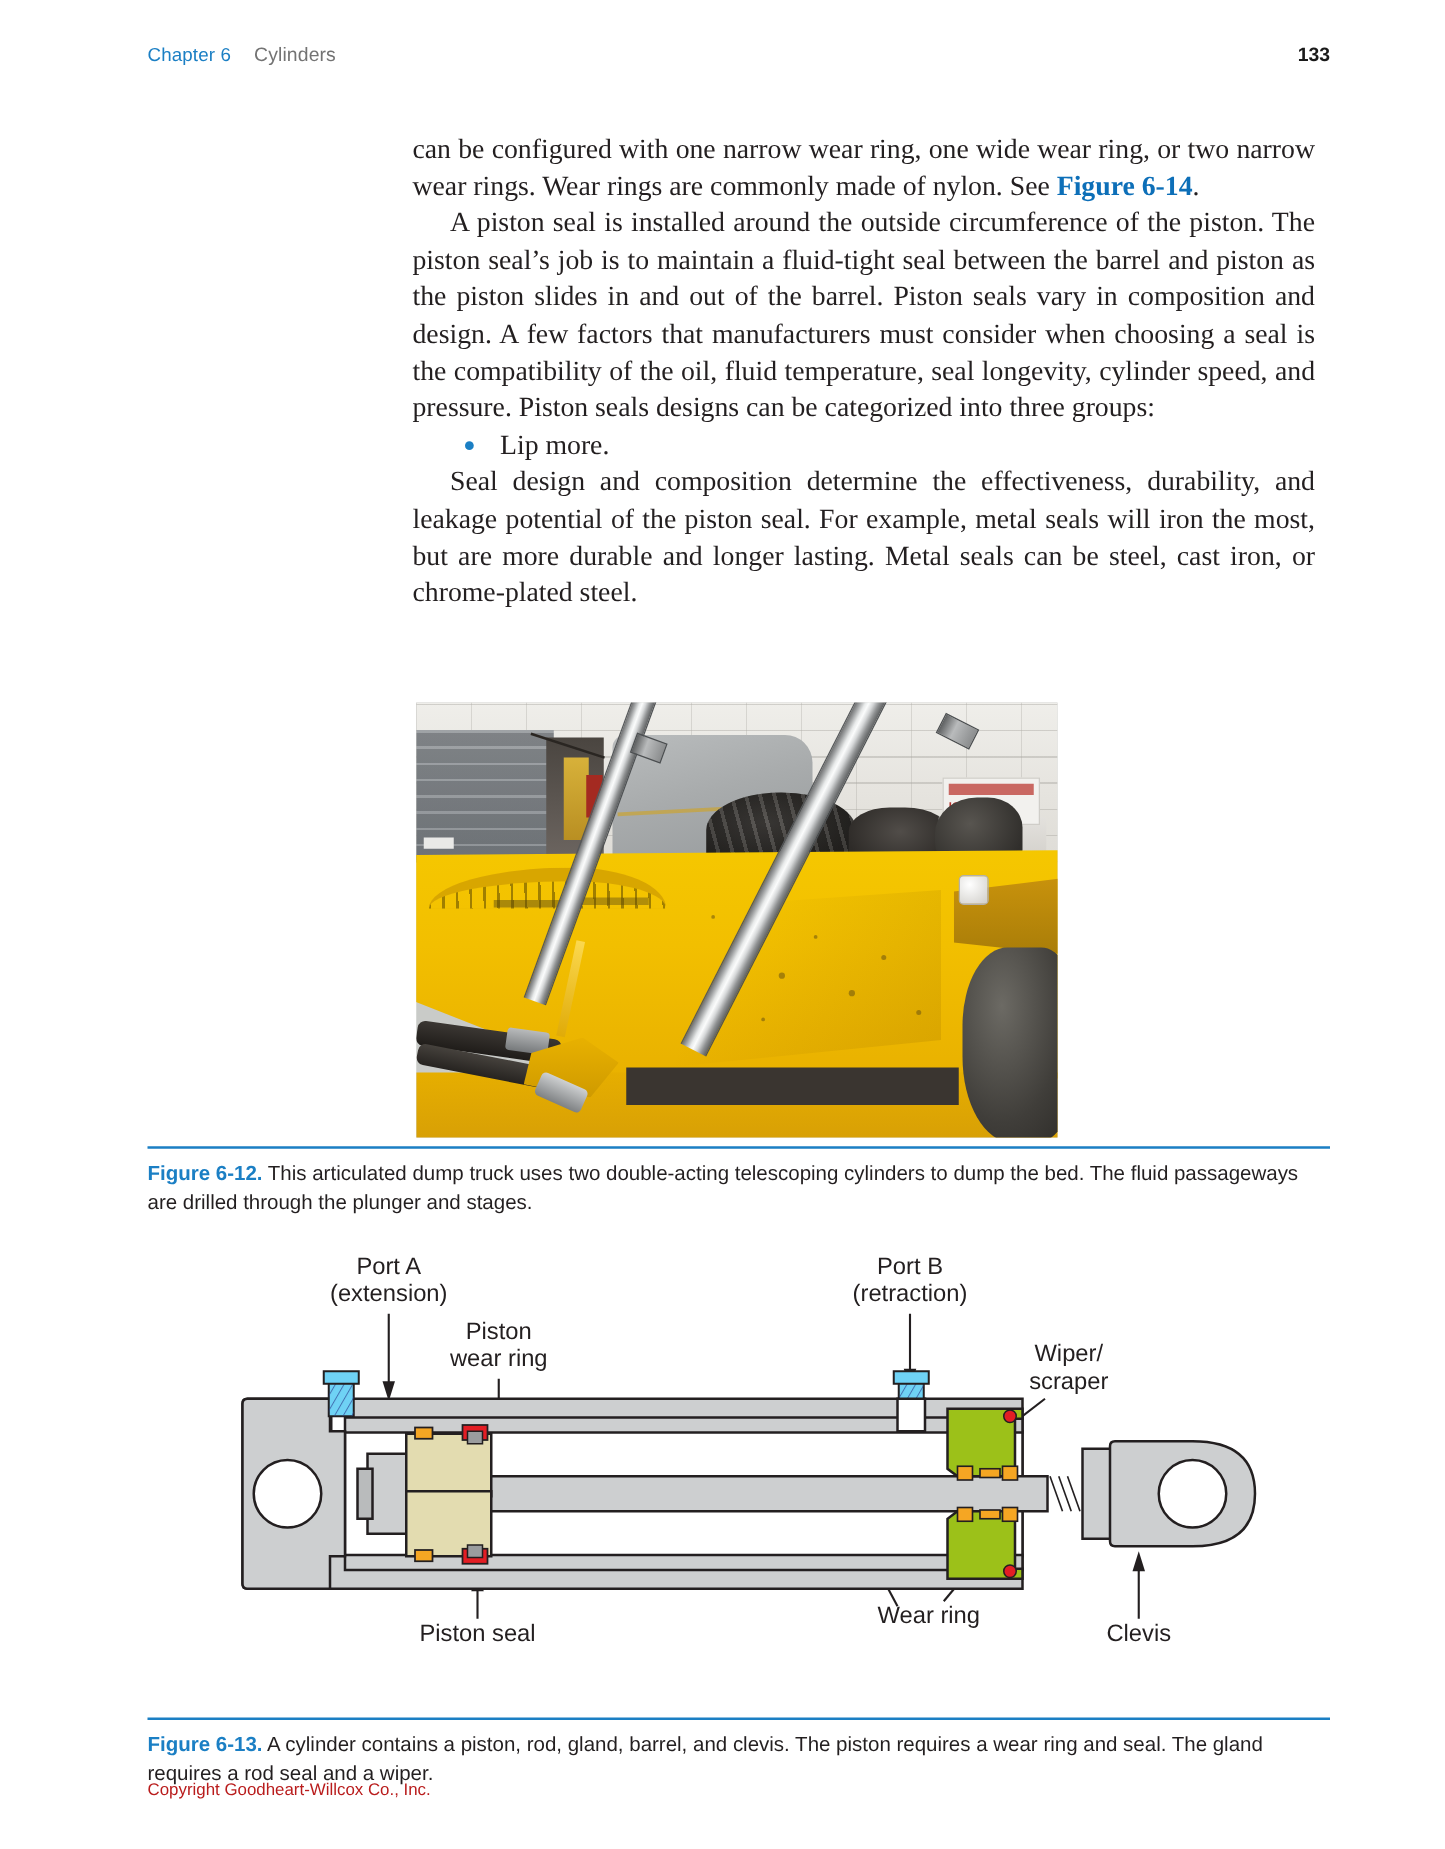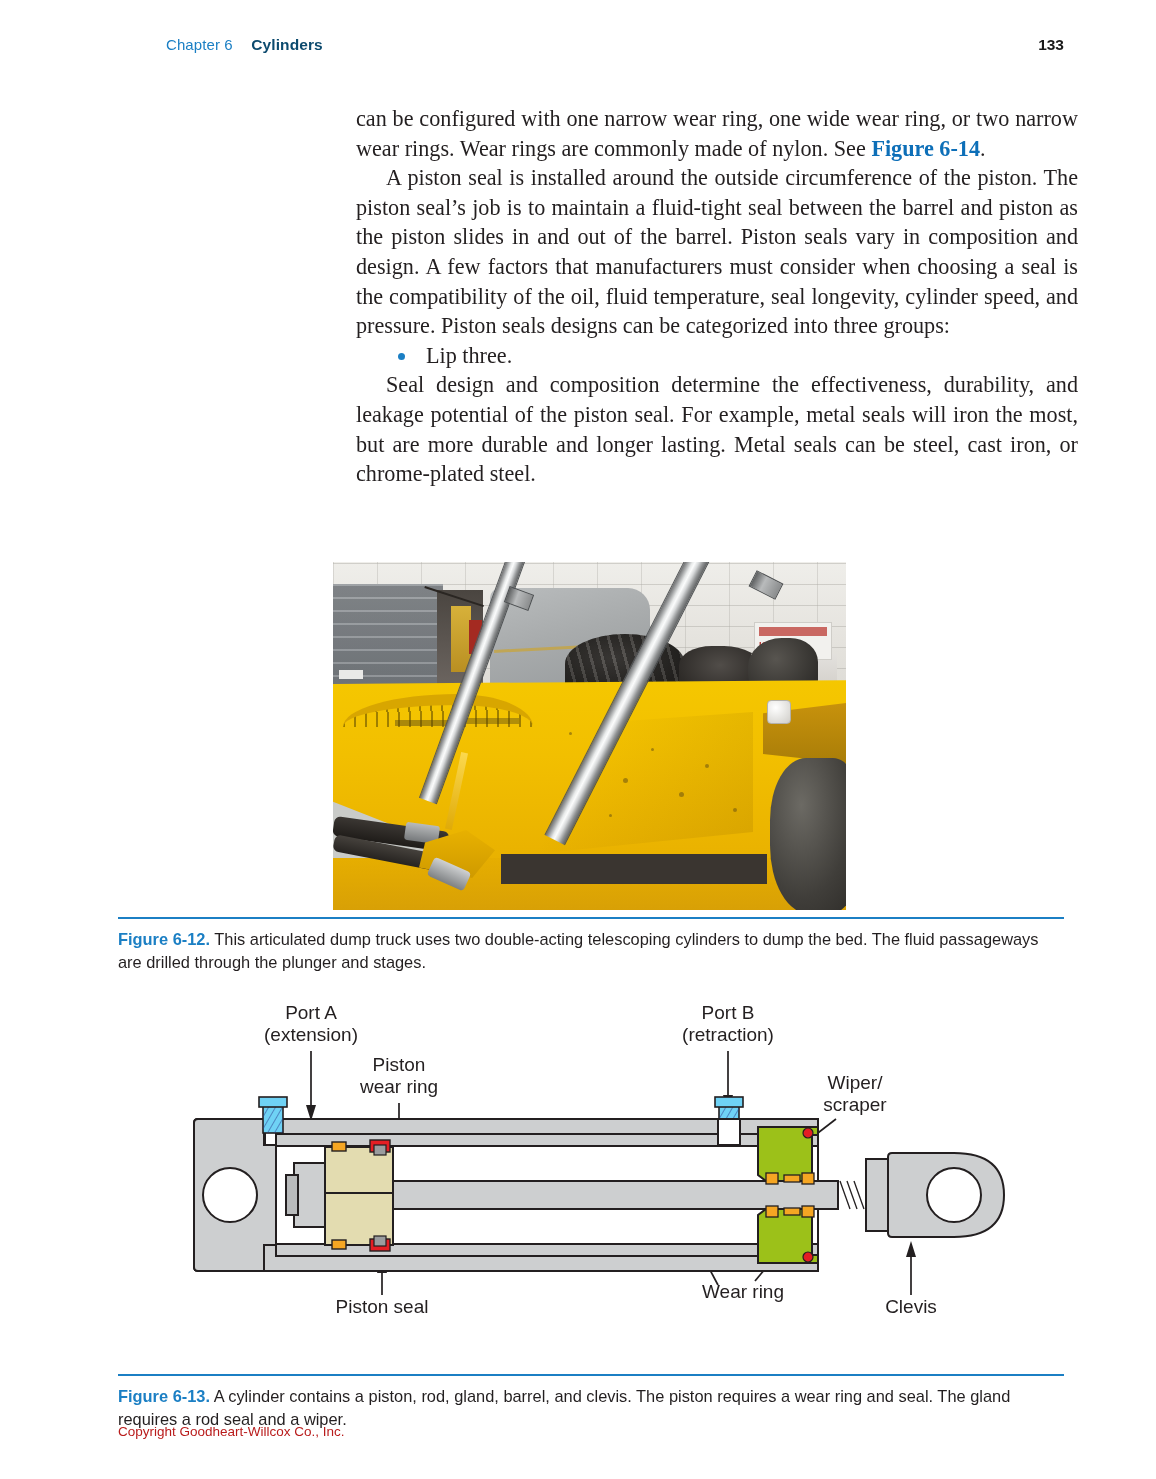--- a/index.html
+++ b/index.html
@@ -22,42 +22,41 @@
     top: 36px;
     left: 118px;
     right: 92px;
     height: 22px;
     font-family: "Liberation Sans", sans-serif;
   }
   .runhead .chapno {
     font-size: 15px;
     color: #1b7fc4;
     letter-spacing: .1px;
-    margin-left: 48px;
   }
   .runhead .chaptitle {
     font-size: 15.5px;
-    font-weight: bold;
-    color: #0c4a6e;
+    font-weight: normal;
+    color: #737373;
     margin-left: 14px;
     letter-spacing: .1px;
   }
   .runhead .folio {
     position: absolute;
     right: 0;
     top: 0;
     font-size: 15.5px;
     font-weight: bold;
     color: #1a1a1a;
   }
 
   
   .col {
     position: absolute;
-    left: 356px;
+    left: 330px;
     top: 104px;
     width: 722px;
   }
   .col p {
     margin: 0;
     font-size: 22.2px;
     line-height: 29.6px;
     text-align: justify;
     text-justify: inter-word;
     hyphens: manual;
@@ -370,21 +369,21 @@
   <span class="folio">133</span>
 </div>
 
 <div class="col">
 
   <p><span>can be configured with one narrow wear ring, one wide wear ring, or two narrow wear rings. Wear rings are commonly made of nylon. See </span><span class="figref">Figure 6-14</span><span>.</span></p>
 
   <p class="indent">A piston seal is installed around the outside circumference of the piston. The piston seal’s job is to maintain a fluid-tight seal between the barrel and piston as the piston slides in and out of the barrel. Piston seals vary in composition and design. A few factors that manufacturers must consider when choosing a seal is the compatibility of the oil, fluid temperature, seal longevity, cylinder speed, and pressure. Piston seals designs can be categorized into three groups:</p>
 
   <ul class="seals">
-    <li><span class="bullet"></span><span>Lip three.</span></li>
+    <li><span class="bullet"></span><span>Lip more.</span></li>
   </ul>
 
   <p class="indent">Seal design and composition determine the effectiveness, durability, and leakage potential of the piston seal. For example, metal seals will iron the most, but are more durable and longer lasting. Metal seals can be steel, cast iron, or chrome-plated steel.</p>
 </div>
 
 <div class="photo-wrap">
   <div class="photo">
     <div class="ph-wall"></div>
     <div class="ph-door">
         <div class="ph-door-lbl"></div>

